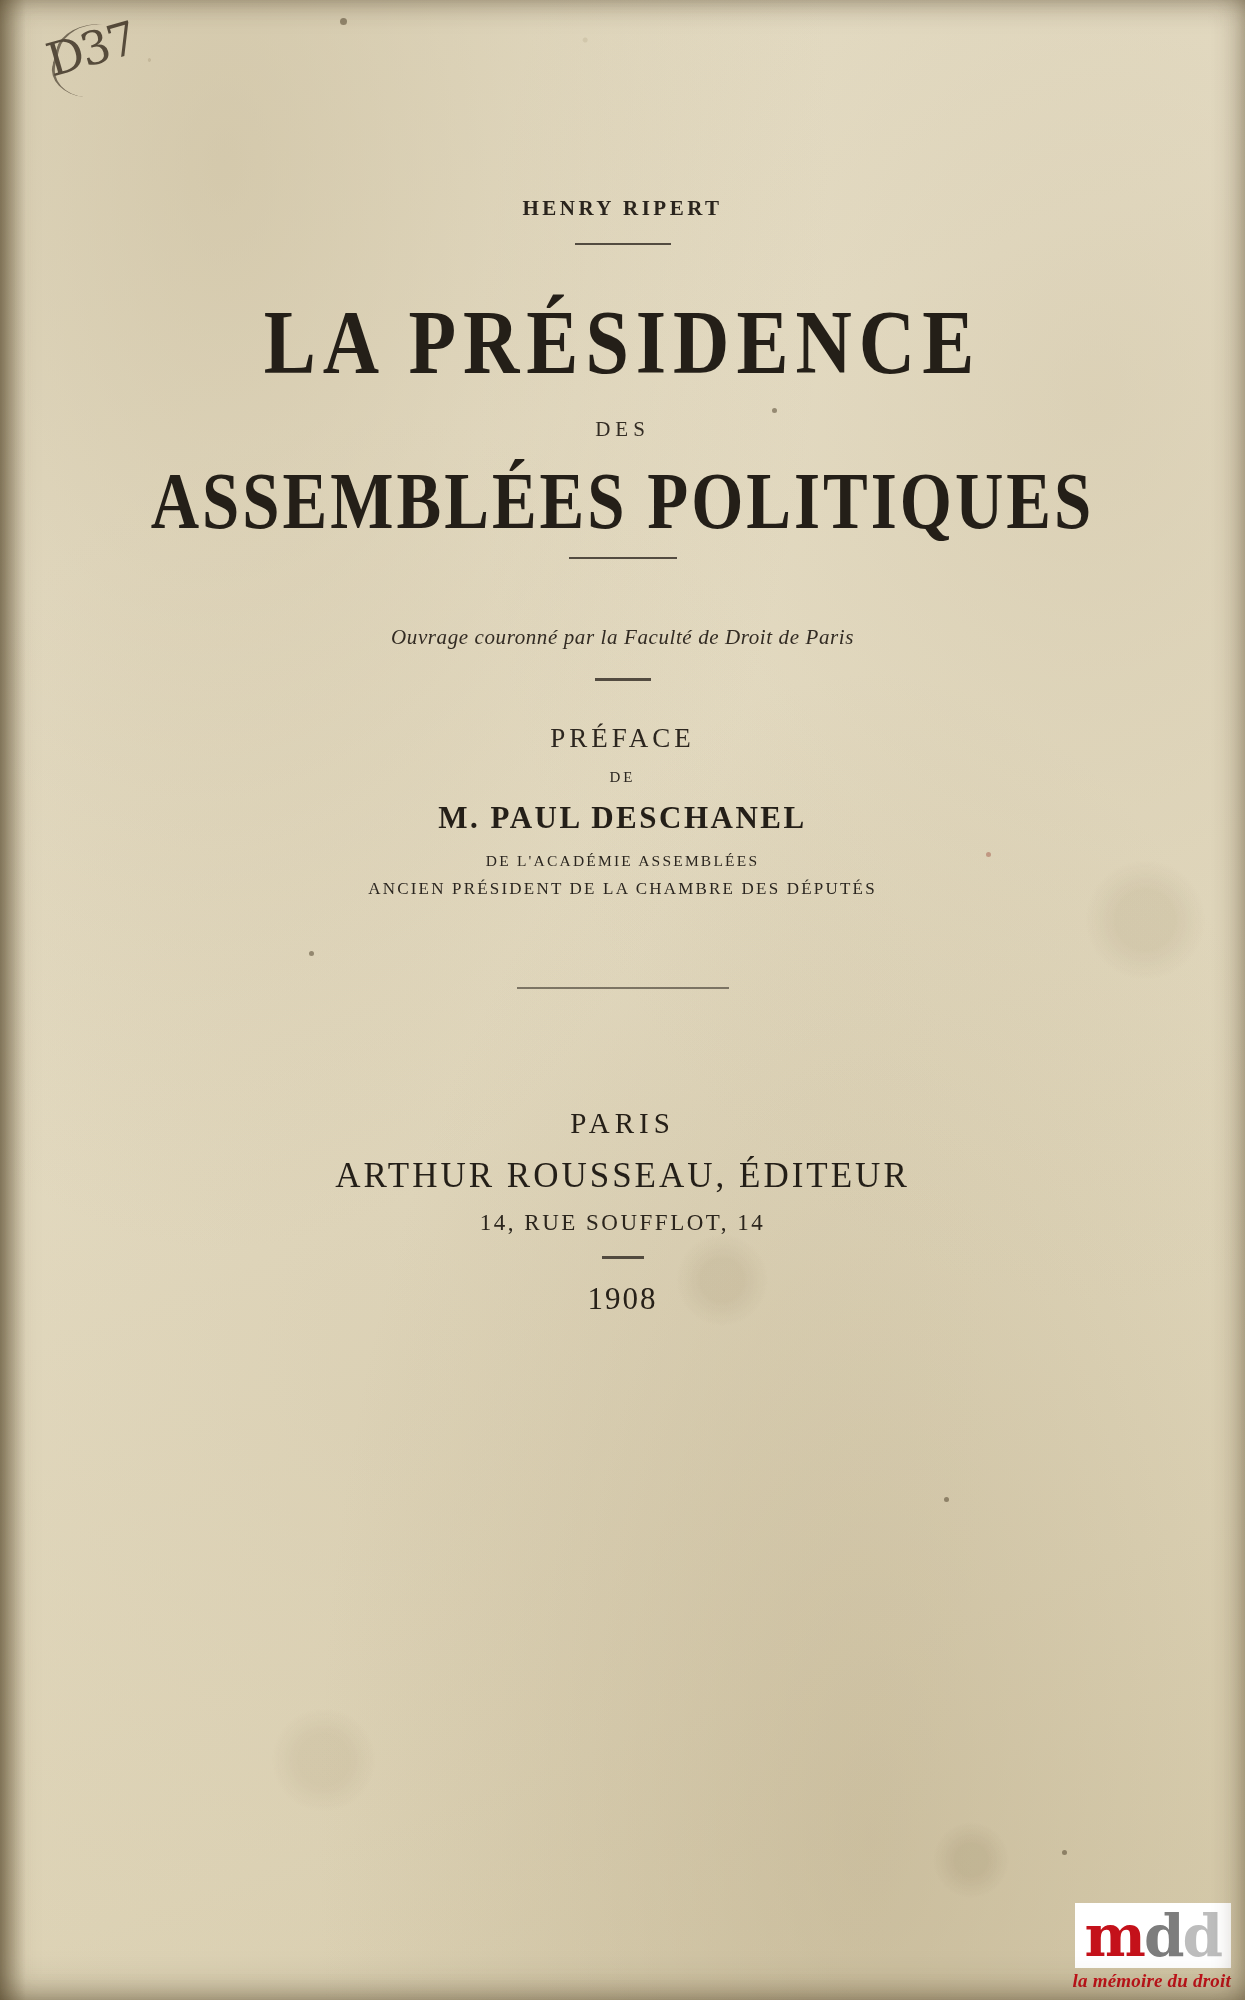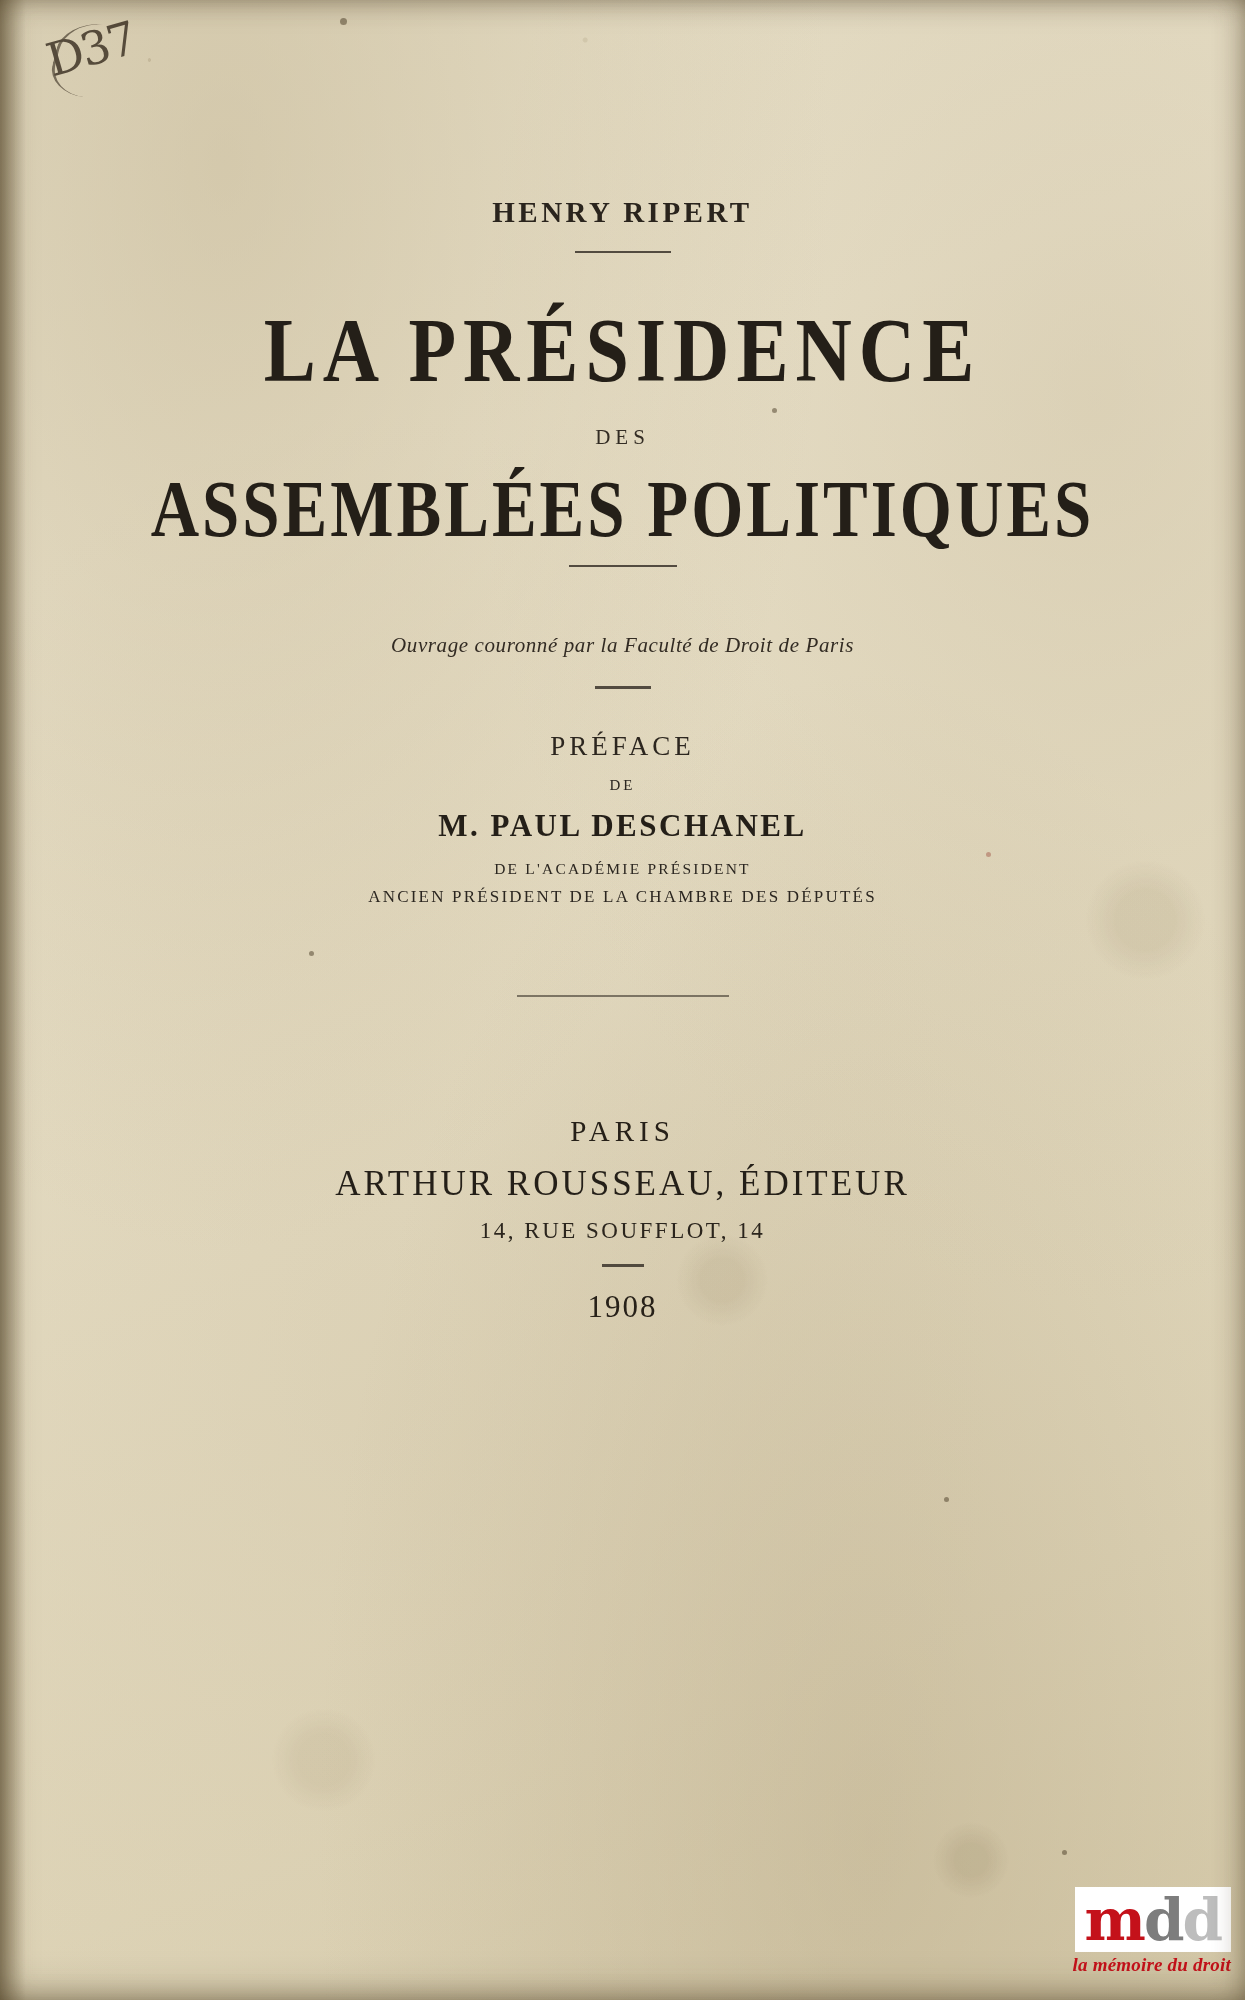--- a/index.html
+++ b/index.html
@@ -83,21 +83,21 @@
     right: 0;
     top: 0;
     text-align: center;
     color: #2b2620;
   }
 
   .author {
     margin-top: 196px;
     font-family: "Liberation Serif", serif;
     font-weight: bold;
-    font-size: 29px;
+    font-size: 21px;
     letter-spacing: 3.5px;
     color: #2a241d;
   }
   .author-sub {
     margin-top: 13px;
     font-size: 15.5px;
     letter-spacing: 3.2px;
     color: #352e25;
   }
   .rule {
@@ -206,21 +206,21 @@
     font-size: 31px;
     letter-spacing: 2px;
     color: #272119;
   }
   .spacer-big { height: 118px; }
 
   
   .logo {
     position: absolute;
     right: 14px;
-    bottom: 24px;
+    bottom: 8px;
     width: 240px;
     text-align: right;
   }
   .logo-mark {
     display: inline-block;
     background: #ffffff;
     padding: 6px 10px 4px 10px;
   }
   .logo-mark .letters {
     font-family: "DejaVu Serif", serif;
@@ -281,21 +281,21 @@
 
     <div class="rule"></div>
 
     <div class="award">Ouvrage couronné par la Faculté de Droit de Paris</div>
 
     <div class="rule dash" style="margin-top:28px;"></div>
 
     <div class="preface">PRÉFACE</div>
     <div class="de">DE</div>
     <div class="prefacer">M. PAUL DESCHANEL</div>
-    <div class="prefacer-sub1">DE L'ACADÉMIE PRÉSIDENT</div>
+    <div class="prefacer-sub1">DE L'ACADÉMIE ASSEMBLÉES</div>
     <div class="prefacer-sub2">ANCIEN PRÉSIDENT DE LA CHAMBRE DES DÉPUTÉS</div>
 
     <div class="rule wide thin" style="margin-top:88px;"></div>
 
     <div class="spacer-big"></div>
 
     <div class="imprint-city">PARIS</div>
     <div class="imprint-pub">ARTHUR ROUSSEAU, ÉDITEUR</div>
     <div class="imprint-addr">14, RUE SOUFFLOT, 14</div>
 

